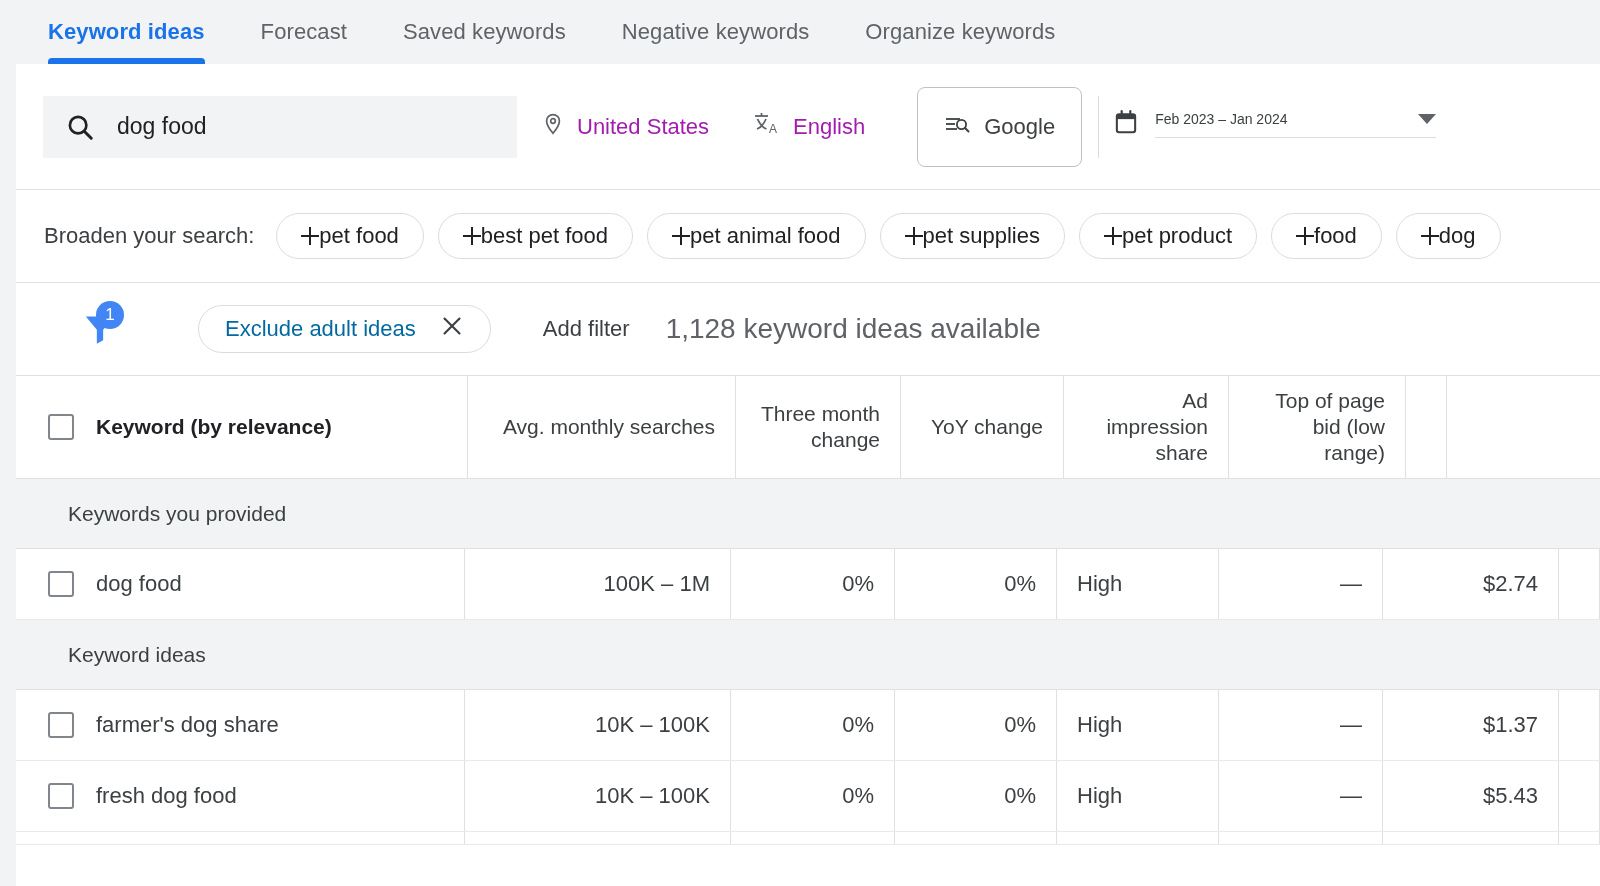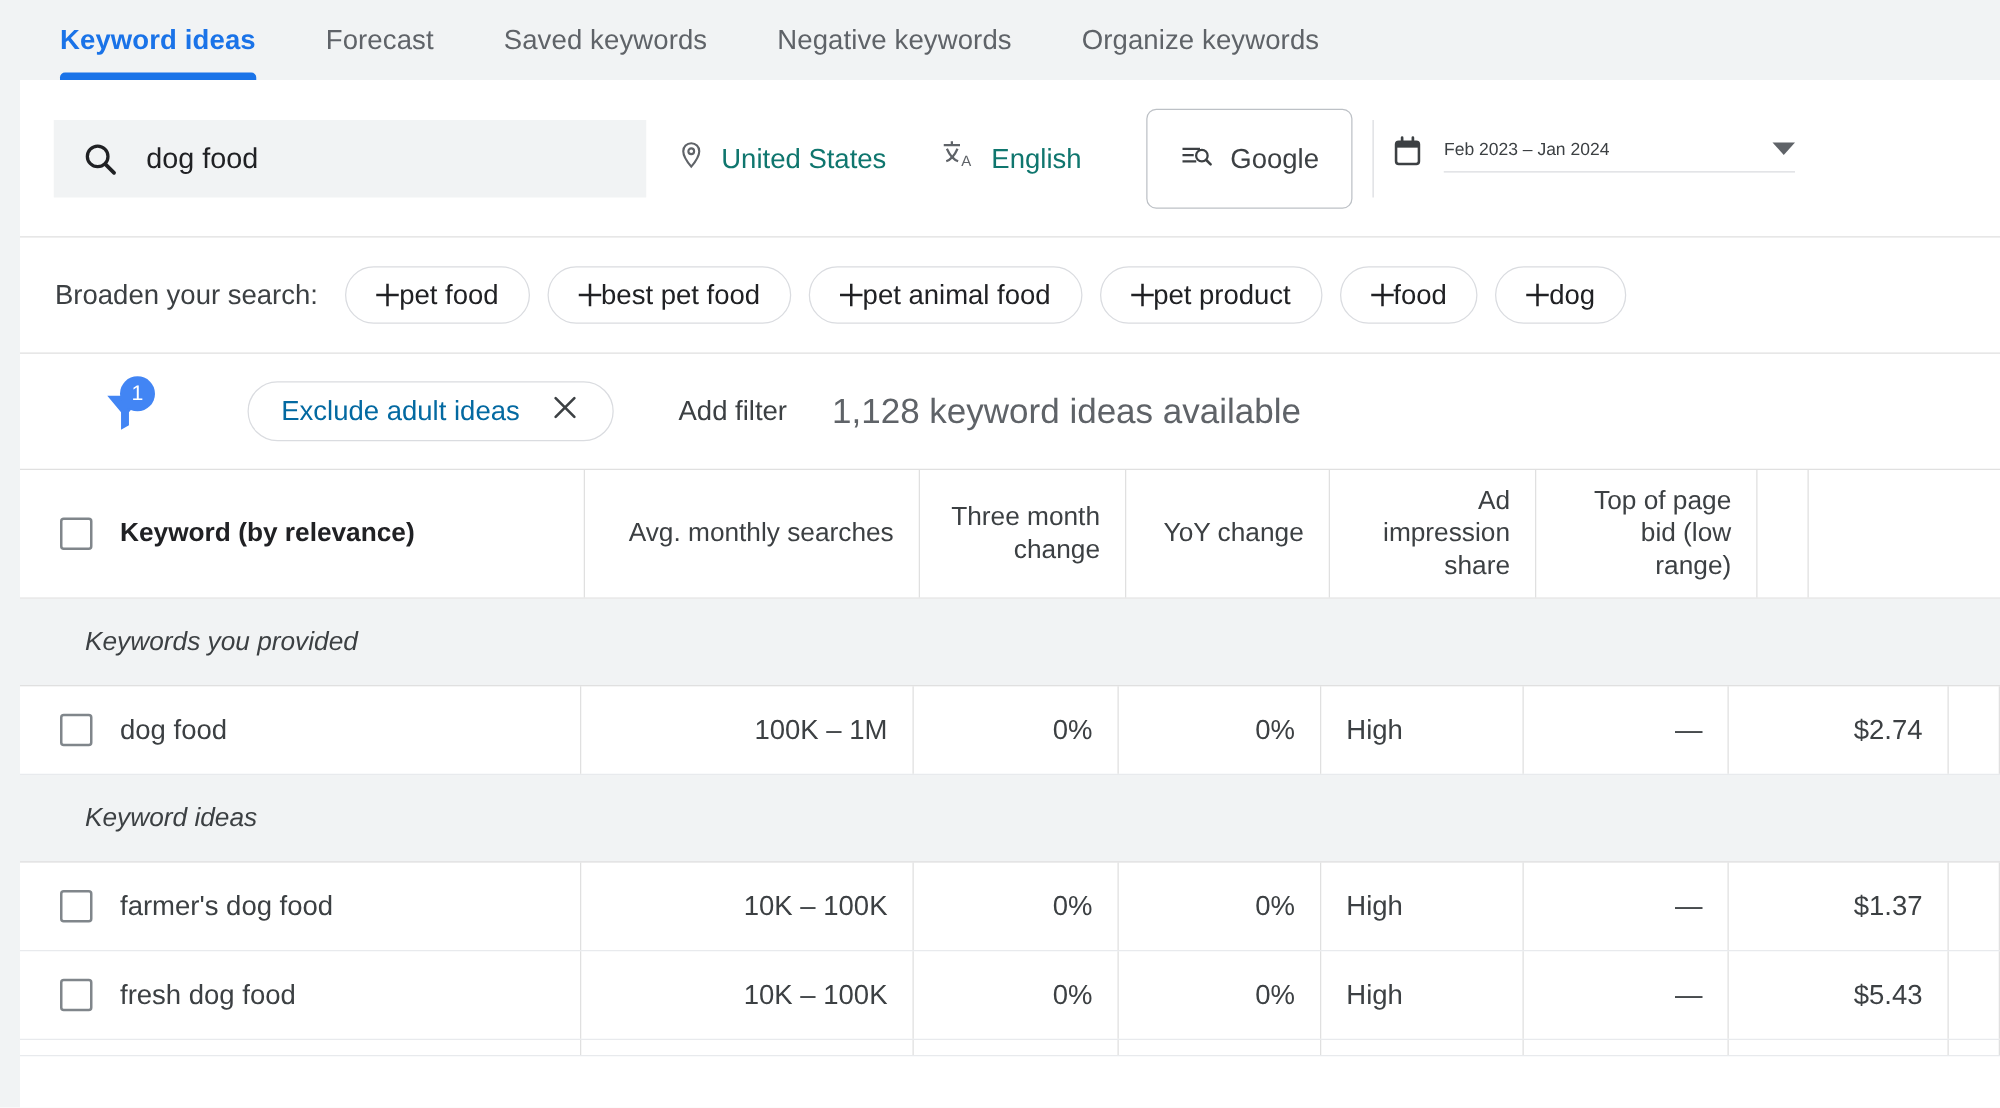--- a/index.html
+++ b/index.html
@@ -81,21 +81,21 @@
     cursor: text;
   }
   .searchfield .q { flex: none; margin-right: 22px; display: flex; }
   .search-value { font-size: 23px; color: #202124; }
 
   .chip-plain {
     display: flex;
     align-items: center;
     gap: 12px;
     font-size: 22px;
-    color: #0f766e;
+    color: #a21caf;
     cursor: pointer;
     white-space: nowrap;
   }
   .loc { margin-left: 24px; }
   .lang { margin-left: 44px; }
 
   .engine-box {
     margin-left: 52px;
     height: 80px;
     border: 1px solid #bdc1c6;
@@ -256,21 +256,20 @@
     height: 70px;
     background: #f1f3f4;
     display: flex;
     align-items: center;
     padding-left: 52px;
     box-sizing: border-box;
     font-size: 21px;
     color: #3c4043;
     width: 1584px;
     border-bottom: 1px solid #e0e0e0;
-    font-style: italic;
   }
 
   .drow { height: 70px; border-bottom: 1px solid #e8eaed; }
   .drow .cell { font-size: 22px; color: #3c4043; }
   .kw-text { font-size: 22px; color: #3c4043; }
   .drow.partial { height: 12px; overflow: hidden; }
 </style>
 </head>
 <body>
 
@@ -374,20 +373,24 @@
       <div class="bchip">
           <span class="plus"></span>
           <span>best pet food</span>
         </div>
       <div class="bchip">
           <span class="plus"></span>
           <span>pet animal food</span>
         </div>
       <div class="bchip">
           <span class="plus"></span>
+          <span>pet supplies</span>
+        </div>
+      <div class="bchip">
+          <span class="plus"></span>
           <span>pet product</span>
         </div>
       <div class="bchip">
           <span class="plus"></span>
           <span>food</span>
         </div>
       <div class="bchip">
           <span class="plus"></span>
           <span>dog</span>
         </div>
@@ -462,21 +465,21 @@
         <div class="cell c-end"></div>
       </div>
 
       <div class="grouprow">
         <span>Keyword ideas</span>
       </div>
 
       <div class="trow drow">
         <div class="cell c-key">
           <span class="checkbox"></span>
-          <span class="kw-text">farmer's dog food</span>
+          <span class="kw-text">farmer's dog share</span>
         </div>
         <div class="cell c-avg">10K – 100K</div>
         <div class="cell c-3mo">0%</div>
         <div class="cell c-yoy">0%</div>
         <div class="cell c-comp">High</div>
         <div class="cell c-ad">—</div>
         <div class="cell c-bid">$1.37</div>
         <div class="cell c-end"></div>
       </div>
 

